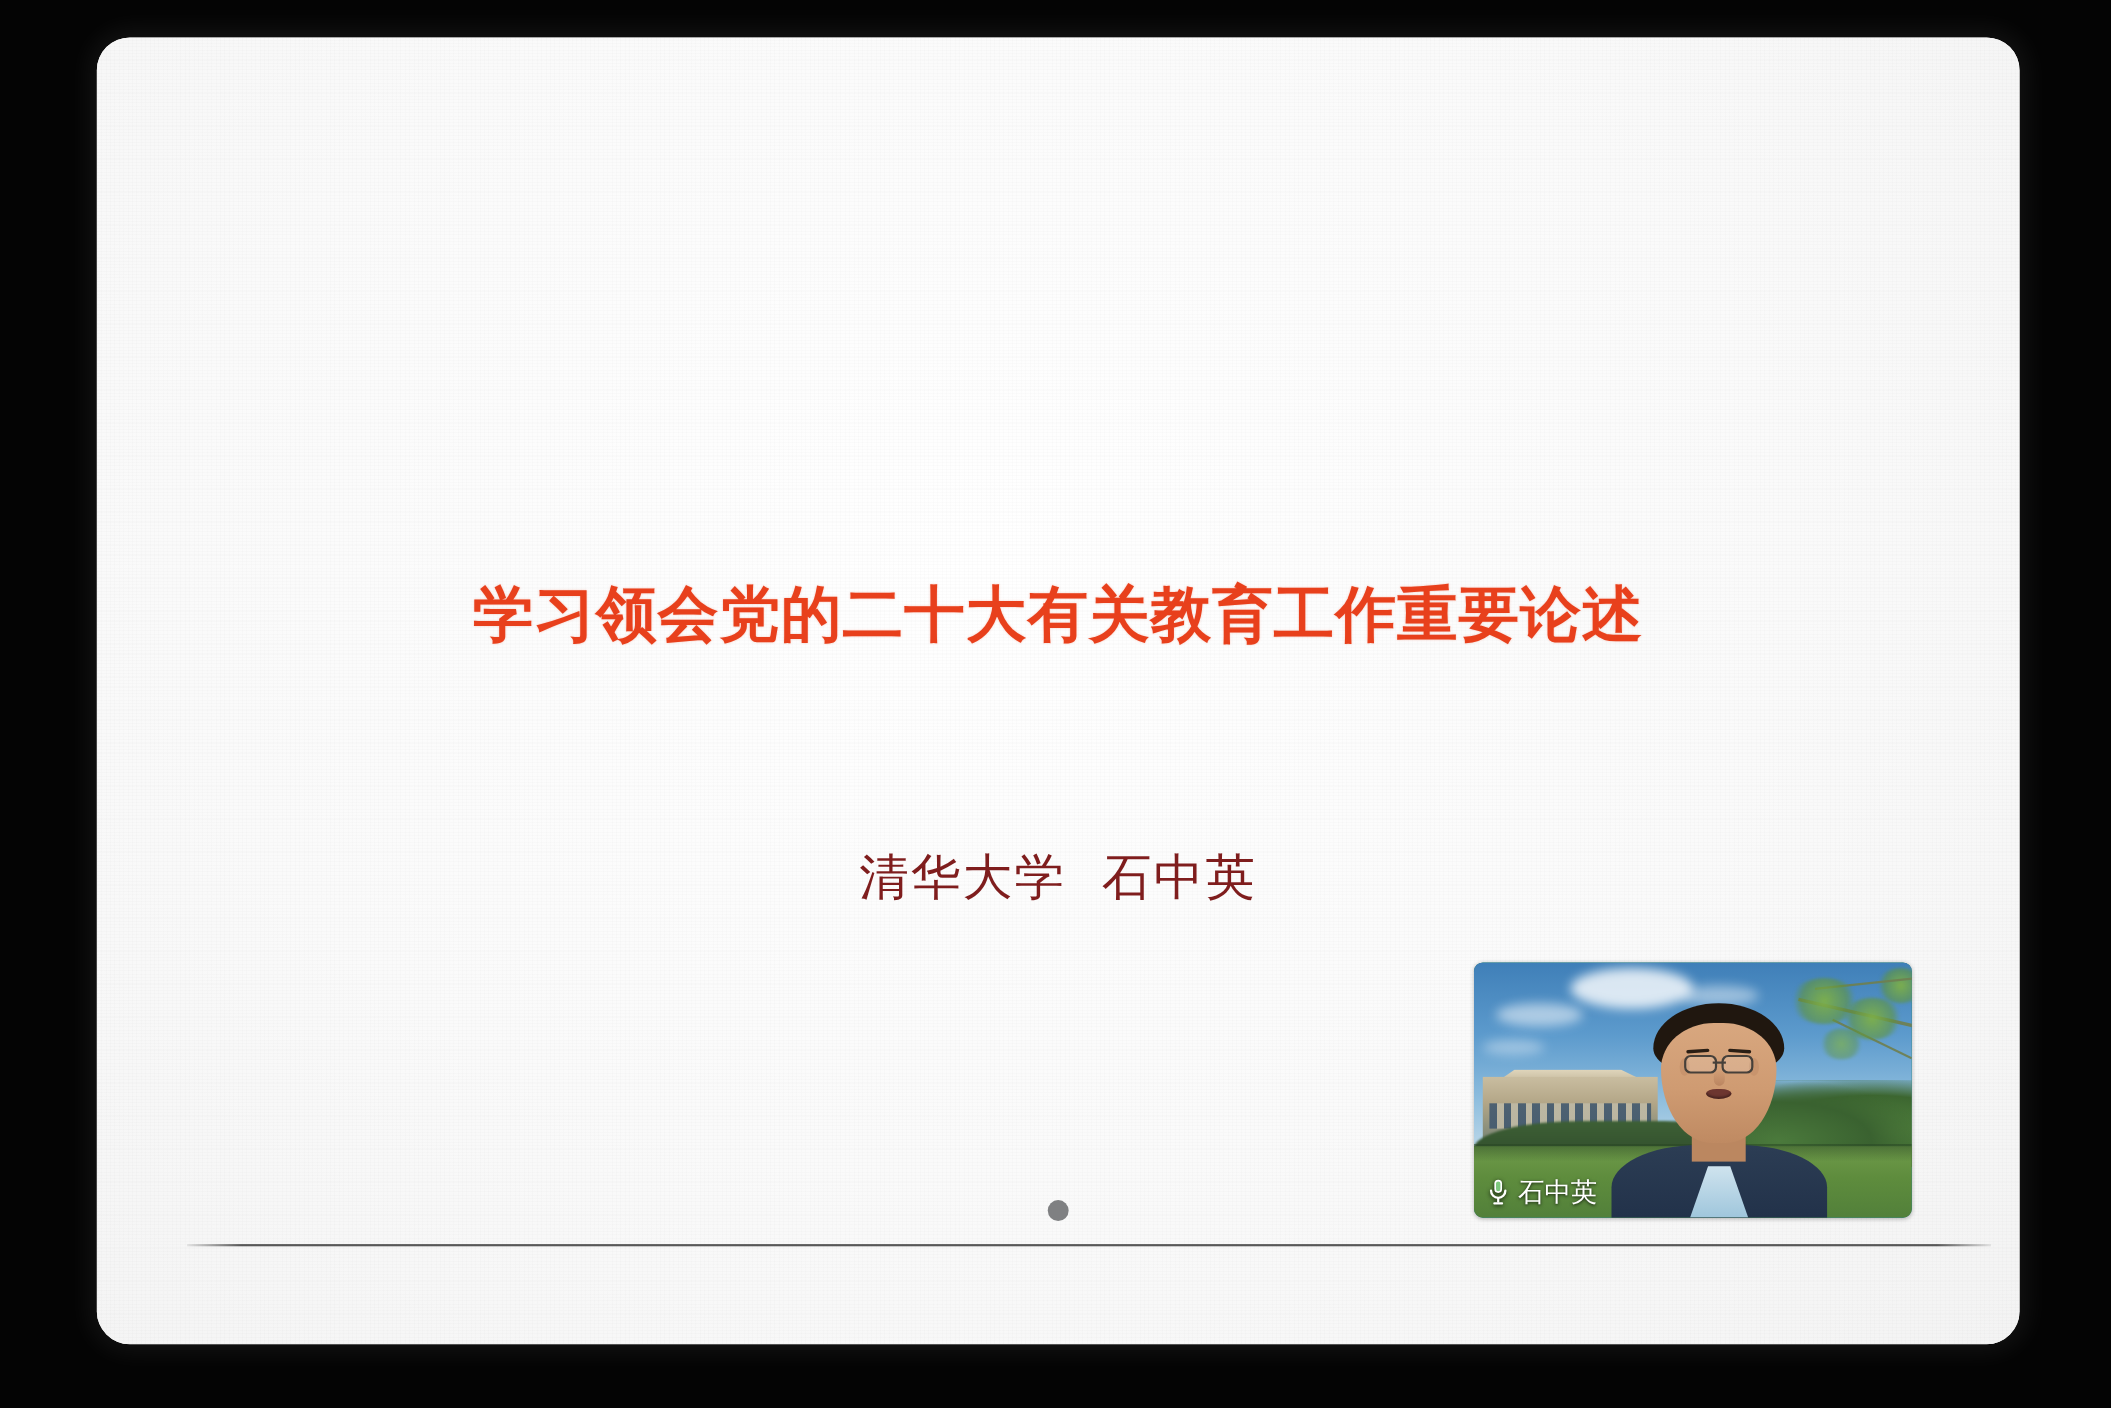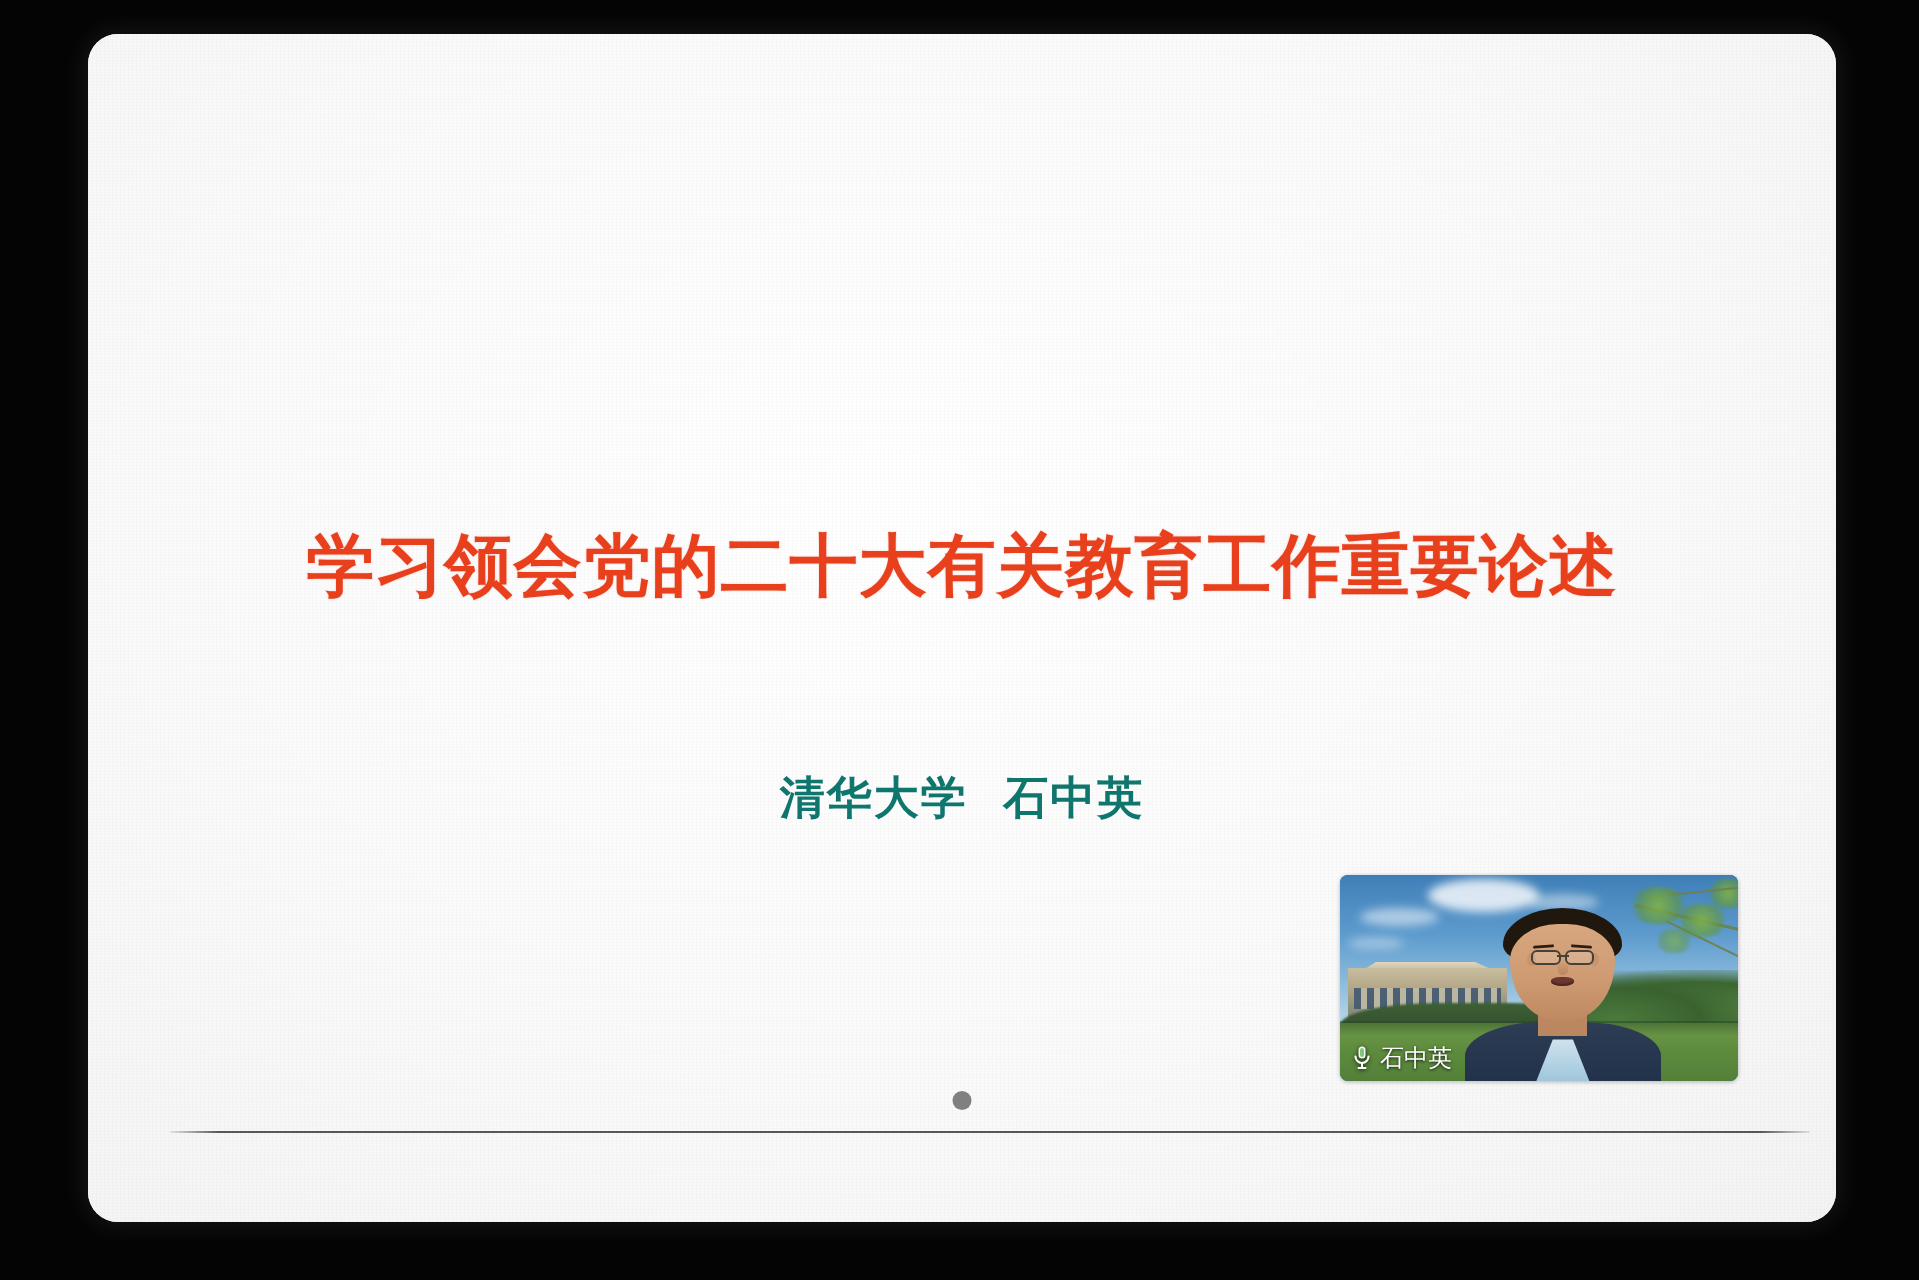--- a/index.html
+++ b/index.html
@@ -54,37 +54,37 @@
   
   #slide-title {
     position: absolute;
     left: 0;
     right: 0;
     top: 496px;
     text-align: center;
     color: #e8401c;
     font-family: "DejaVu Sans", "Liberation Sans", sans-serif;
     font-weight: 700;
-    font-size: 68px;
+    font-size: 55px;
     letter-spacing: 1px;
     line-height: 1.05;
     text-shadow: 0 0 2px rgba(232,64,28,0.30);
     white-space: nowrap;
   }
 
   
   #slide-subtitle-block {
     position: absolute;
     left: 0;
     right: 0;
     top: 735px;
     text-align: center;
-    color: #0f766e;
+    color: #7f1d1d;
     font-family: "DejaVu Serif", "Liberation Serif", serif;
-    font-weight: 700;
+    font-weight: 400;
   }
   .subtitle-line {
     font-size: 45px;
     line-height: 1.28;
     letter-spacing: 2px;
     white-space: pre;
   }
   #subtitle-author { }
   #subtitle-date {
     letter-spacing: 0px;
@@ -109,21 +109,21 @@
     height: 2px;
     background: linear-gradient(90deg, rgba(70,70,70,0.10) 0%, rgba(60,60,60,0.85) 3%, rgba(60,60,60,0.85) 97%, rgba(70,70,70,0.10) 100%);
   }
 
   
   #video-tile {
     position: absolute;
     left: 1252px;   
     top: 841px;     
     width: 398px;
-    height: 206px;
+    height: 232px;
     border-radius: 8px;
     overflow: hidden;
     background: #0f766e;
     box-shadow: 0 1px 4px rgba(0,0,0,0.28);
   }
   #video-scene { position: absolute; inset: 0; }
 
   
   .vs-sky {
     position: absolute; left: 0; top: 0; width: 100%; height: 72%;

